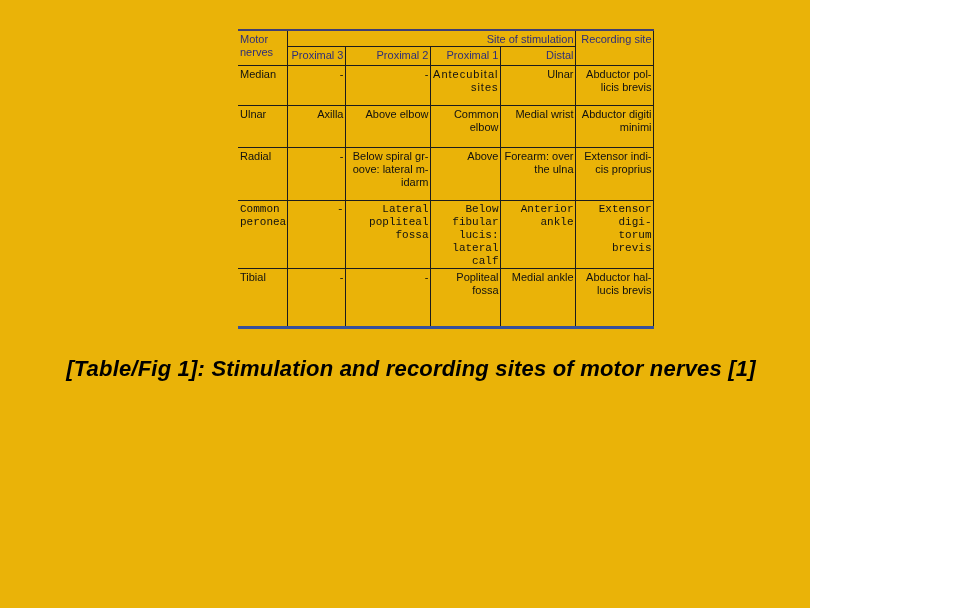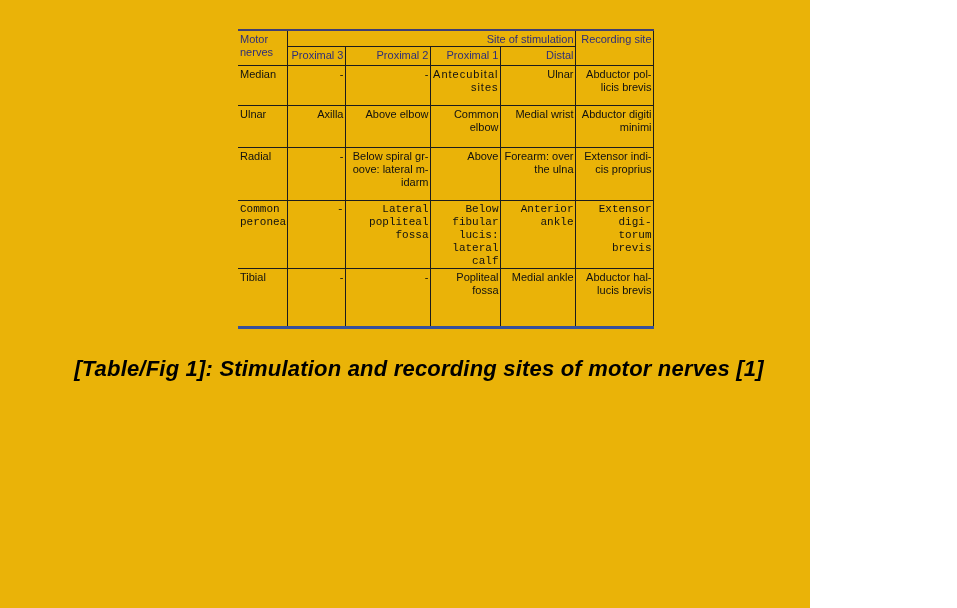--- a/index.html
+++ b/index.html
@@ -70,21 +70,21 @@
   }
   th.recording-site {
     vertical-align: top;
   }
   td.spaced {
     letter-spacing: 1px;
   }
   .caption {
     position: absolute;
     top: 356px;
-    left: 14px;
+    left: 6px;
     width: 100%;
     text-align: center;
     font-size: 22px;
     line-height: 26px;
     font-weight: bold;
     font-style: italic;
     color: #000000;
     letter-spacing: 0.2px;
   }
 </style>

